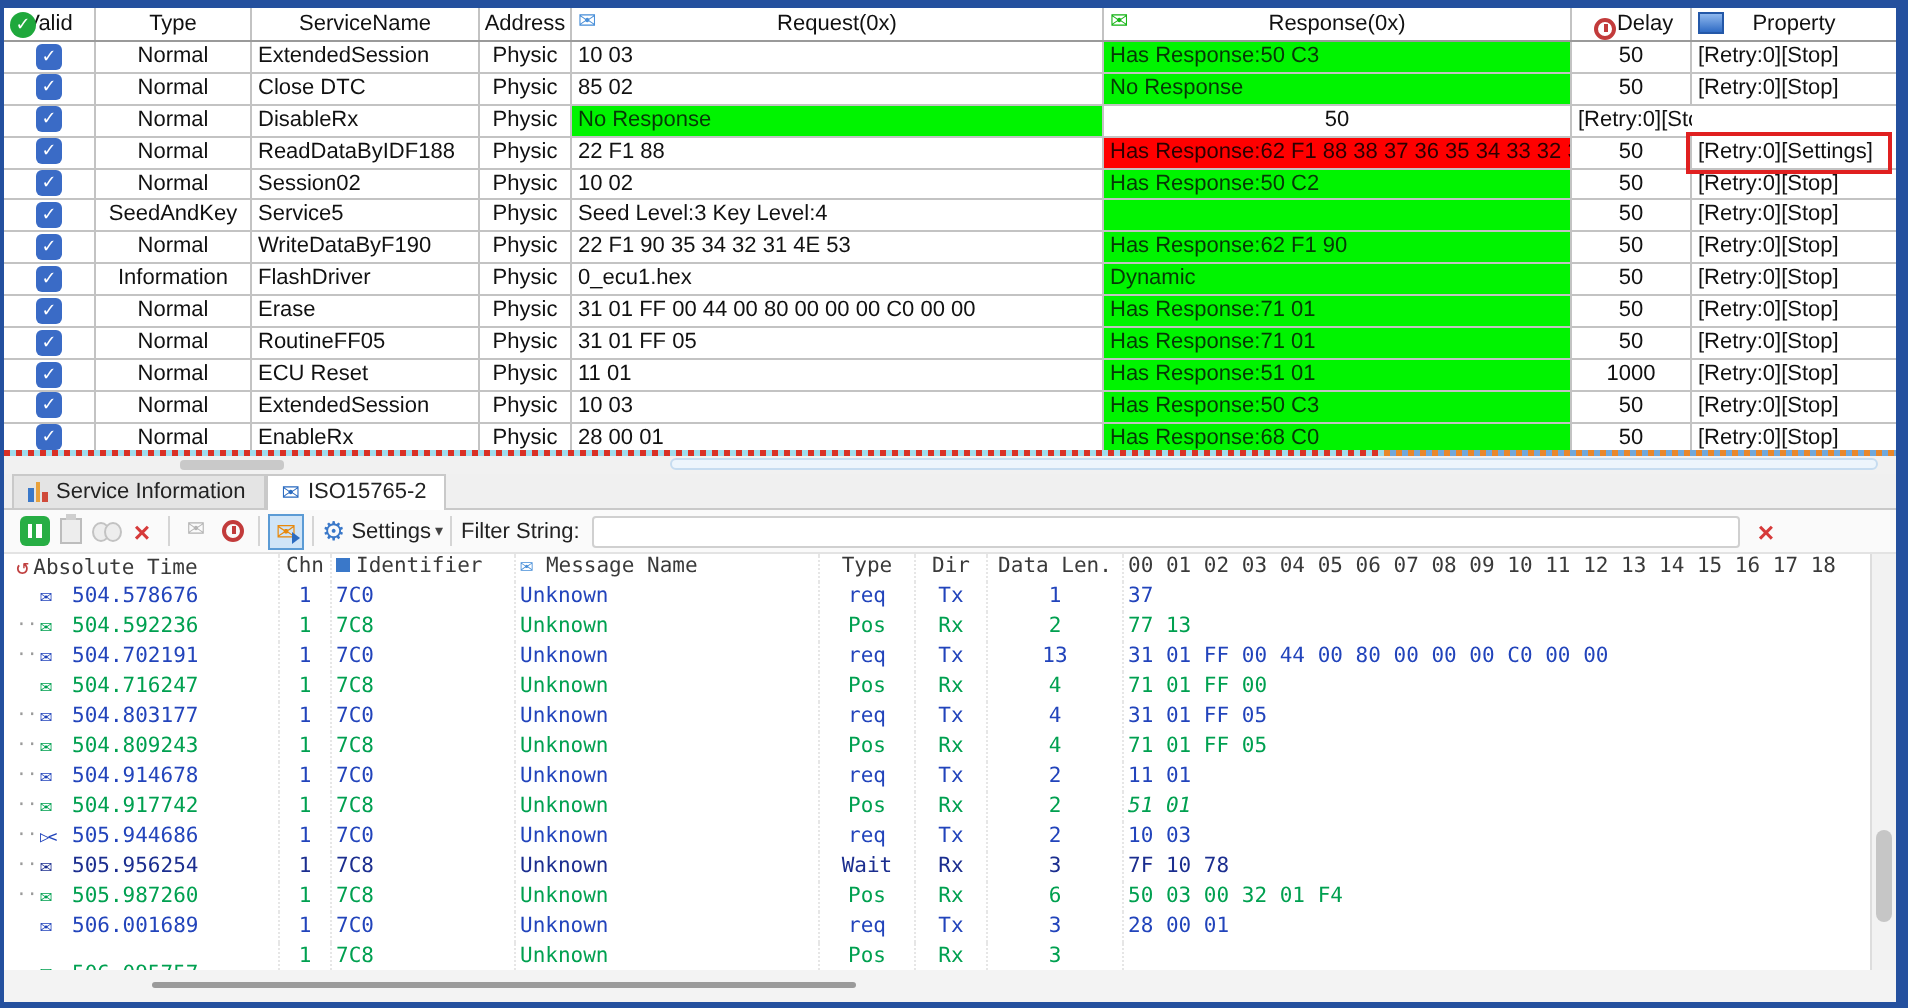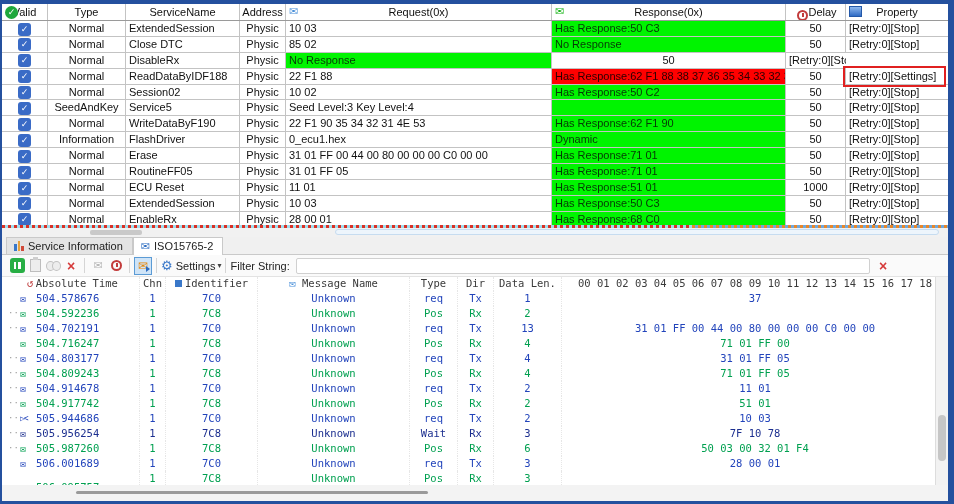--- a/index.html
+++ b/index.html
@@ -96,21 +96,21 @@
   
   #trace { position:relative; flex:1; background:#fff; overflow:hidden;
            font-family:"DejaVu Sans Mono", monospace; font-size:10.5px; }
   .trow, #trace-header {
     display:grid;
     grid-template-columns:134px 26px 92px 152px 48px 36px 68px 1fr;
     height:15px; line-height:15px; padding-left:4px; white-space:nowrap;
   }
   #trace-header { height:14px; line-height:13px; color:#3a3a3a; }
   .tcell { overflow:hidden; border-right:1px dotted #E6E6E6; padding:0 2px; }
-  .t-center { text-align:center; } .t-left { text-align:center; }
+  .t-center { text-align:center; } .t-left { text-align:left; }
   .timecell { display:flex; align-items:center; gap:2px; }
   .dots { width:10px; color:#9a9a9a; font-size:9px; flex:none; }
   .rowic { width:14px; flex:none; font-size:10px; line-height:12px; }
   .frame-ic { font-size:8px; letter-spacing:-1px; }
   .c-blue { color:#2244BB; } .c-green { color:#00A050; } .c-navy { color:#1B2E8F; }
   .refresh-ic { color:#C04040; font-size:11px; margin-right:2px; }
   .id-ic { display:inline-block; width:7px; height:7px; background:#3A78C9; margin-right:3px; }
   #vscroll { position:absolute; right:0; top:0; bottom:0; width:13px; background:#F2F2F2; border-left:1px solid #DDD; }
   #vscroll-thumb { position:absolute; left:2px; right:2px; top:138px; height:46px; background:#C6C6C6; border-radius:4px; }
 
@@ -379,20 +379,21 @@
             <span class="dots">··</span>
             <span class="rowic">✉</span>
             <span>504.592236</span>
           </div>
           <div class="tcell t-center">1</div>
           <div class="tcell t-left">7C8</div>
           <div class="tcell t-left">Unknown</div>
           <div class="tcell t-center">Pos</div>
           <div class="tcell t-center">Rx</div>
           <div class="tcell t-center">2</div>
+          <div class="tcell t-left" style="border-right: none;">77 13</div>
         </div>
         <div class="trow c-blue">
           <div class="tcell timecell">
             <span class="dots">··</span>
             <span class="rowic">✉</span>
             <span>504.702191</span>
           </div>
           <div class="tcell t-center">1</div>
           <div class="tcell t-left">7C0</div>
           <div class="tcell t-left">Unknown</div>
@@ -462,21 +463,21 @@
             <span class="dots">··</span>
             <span class="rowic">✉</span>
             <span>504.917742</span>
           </div>
           <div class="tcell t-center">1</div>
           <div class="tcell t-left">7C8</div>
           <div class="tcell t-left">Unknown</div>
           <div class="tcell t-center">Pos</div>
           <div class="tcell t-center">Rx</div>
           <div class="tcell t-center">2</div>
-          <div class="tcell t-left" style="border-right: none;">51 01</div>
+          <div class="tcell t-left" style="border-right: none; font-style: italic;">51 01</div>
         </div>
         <div class="trow c-blue">
           <div class="tcell timecell">
             <span class="dots">··</span>
             <span class="rowic frame-ic">▷&lt;</span>
             <span>505.944686</span>
           </div>
           <div class="tcell t-center">1</div>
           <div class="tcell t-left">7C0</div>
           <div class="tcell t-left">Unknown</div>

